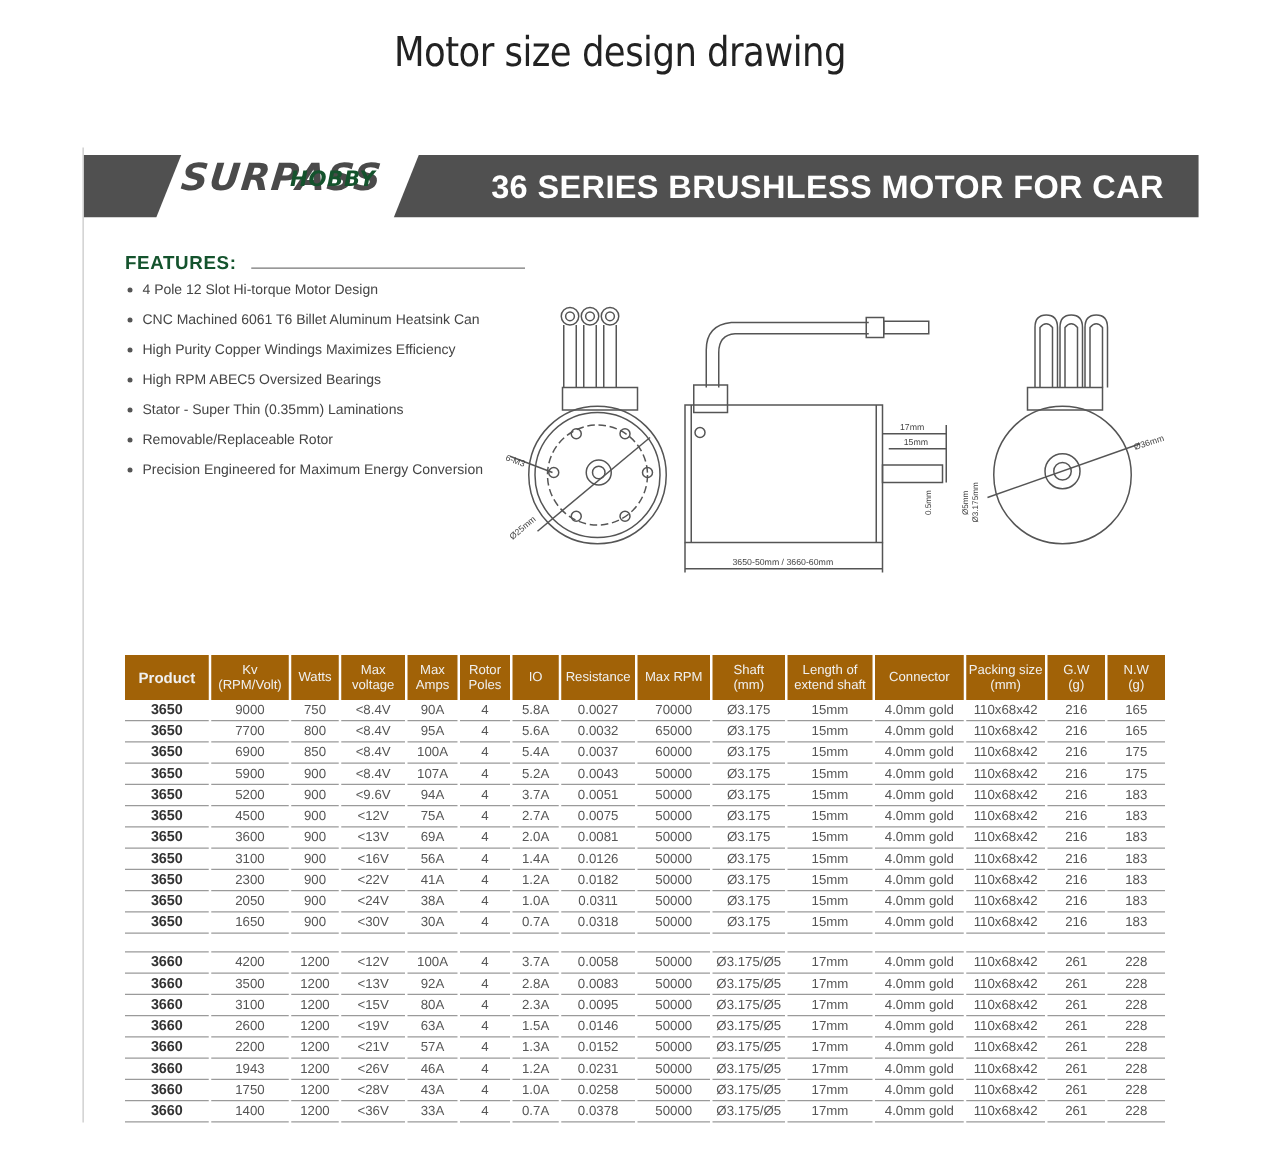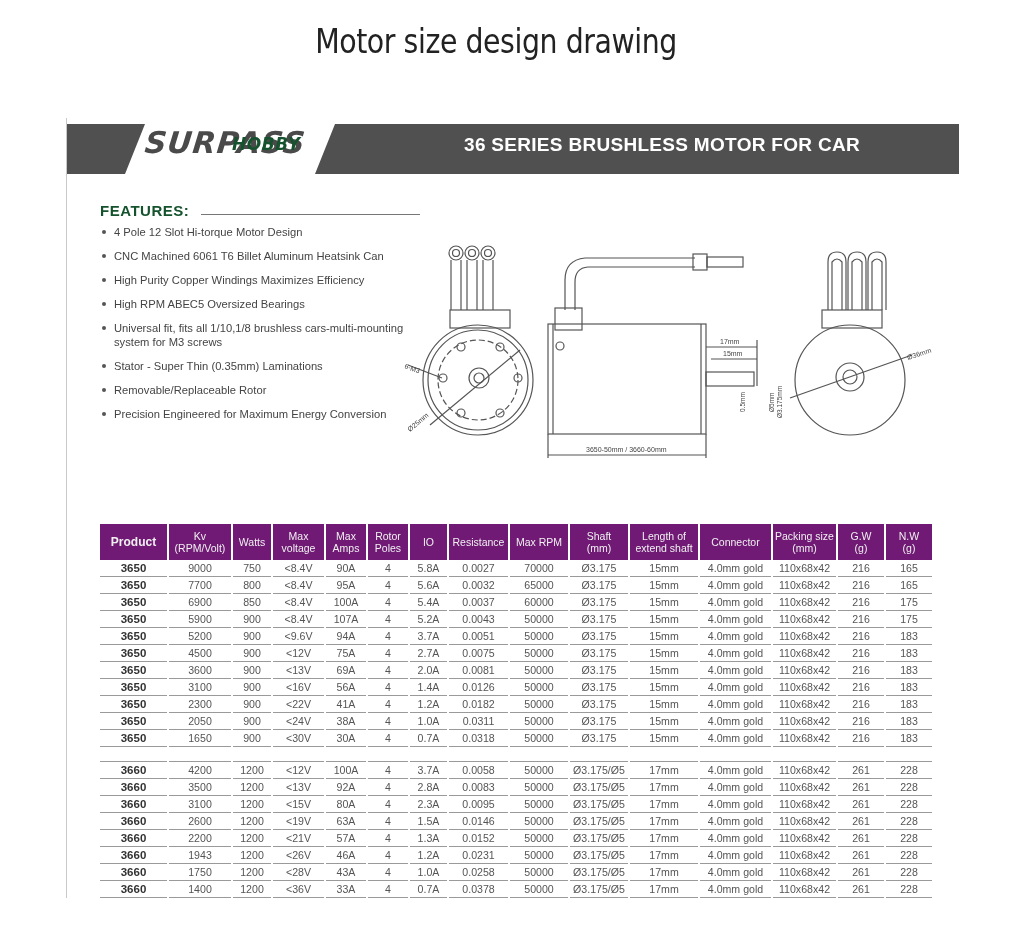--- a/index.html
+++ b/index.html
@@ -1,36 +1,36 @@
 <!DOCTYPE html>
 <html><head>
 <meta charset="utf-8">
 <style>
   html, body { margin:0; padding:0; background:#ffffff; }
   body { width:1024px; height:927px; position:relative; overflow:hidden; font-family:"Liberation Sans", sans-serif; color:#3a3a3a; }
   .page-title { position:absolute; left:0; top:22px; width:992px; text-align:center; font-family:"DejaVu Sans", sans-serif; font-size:33px; color:#222; letter-spacing:-0.5px; transform:scaleX(0.86); }
   .content-border { position:absolute; left:66px; top:118px; width:1px; height:780px; background:#c8c8c8; }
   .banner { position:absolute; left:67px; top:124px; width:892px; height:50px; }
   .banner svg { position:absolute; left:0; top:0; }
-  .banner-title { position:absolute; left:300px; top:10px; width:590px; text-align:center; color:#fff; font-weight:bold; font-size:19px; letter-spacing:0.3px; }
+  .banner-title { position:absolute; left:300px; top:10px; width:590px; text-align:center; color:#fff; font-weight:bold; font-size:26px; letter-spacing:0.3px; }
   .logo-main { position:absolute; left:78px; top:1px; font-family:"DejaVu Sans", sans-serif; font-weight:bold; font-style:italic; font-size:30px; color:#4a4a4a; letter-spacing:1px; transform:skewX(-6deg); }
   .logo-sub { position:absolute; left:165px; top:10px; font-family:"DejaVu Sans", sans-serif; font-weight:bold; font-style:italic; font-size:17px; color:#14532d; letter-spacing:0.5px; }
 
   .features { position:absolute; left:100px; top:202px; width:320px; }
   .features-head { font-weight:bold; font-size:15px; color:#14532d; letter-spacing:0.5px; display:flex; align-items:center; }
   .features-head .rule { display:inline-block; width:220px; height:1px; background:#777; margin-left:12px; margin-top:8px; }
   .features ul { list-style:none; margin:6px 0 0 0; padding:0; }
   .features li { position:relative; padding-left:14px; font-size:11.2px; line-height:14px; margin-bottom:10px; color:#444; transform-origin:left; }
   .features li::before { content:""; position:absolute; left:2px; top:5px; width:4px; height:4px; border-radius:50%; background:#555; }
 
   .drawing { position:absolute; left:400px; top:240px; width:580px; height:230px; }
 
   .table-wrap { position:absolute; left:100px; top:524px; width:830px; }
   table { border-collapse:separate; border-spacing:2px 0; width:832px; margin-left:-2px; table-layout:fixed; }
-  th { background:#701a75; color:#f0f0f0; font-weight:normal; font-size:10.5px; line-height:12px; height:36px; padding:0 1px; text-align:center; vertical-align:middle; }
+  th { background:#a16207; color:#f0f0f0; font-weight:normal; font-size:10.5px; line-height:12px; height:36px; padding:0 1px; text-align:center; vertical-align:middle; }
   th.product { font-weight:bold; font-size:12px; }
   td { font-size:10.6px; color:#555; text-align:center; height:16px; line-height:15px; padding:0; border-bottom:1.5px solid #9a9a9a; }
   td.product { font-weight:bold; color:#333; font-size:11.5px; }
   tr.spacer td { height:14px; border-bottom:1.5px solid #9a9a9a; }
 </style>
 </head>
 <body>
 
 <div class="page-title">Motor size design drawing</div>
 
@@ -49,21 +49,20 @@
 <div class="features">
   <div class="features-head">
     <span>FEATURES:</span>
       <span class="rule"></span>
   </div>
   <ul id="feature-list">
       <li>4 Pole 12 Slot Hi-torque Motor Design</li>
       <li>CNC Machined 6061 T6 Billet Aluminum Heatsink Can</li>
       <li>High Purity Copper Windings Maximizes Efficiency</li>
       <li>High RPM ABEC5 Oversized Bearings</li>
-      <li>Universal fit, fits all 1/10,1/8 brushless cars-multi-mounting system for M3 screws</li>
       <li>Stator - Super Thin (0.35mm) Laminations</li>
       <li>Removable/Replaceable Rotor</li>
       <li>Precision Engineered for Maximum Energy Conversion</li>
     </ul>
 </div>
 
 <div class="drawing">
   <svg width="580" height="230" viewBox="0 0 580 230" fill="none" stroke="#555" stroke-width="1.2" font-family="Liberation Sans, sans-serif">
 
     <g>

